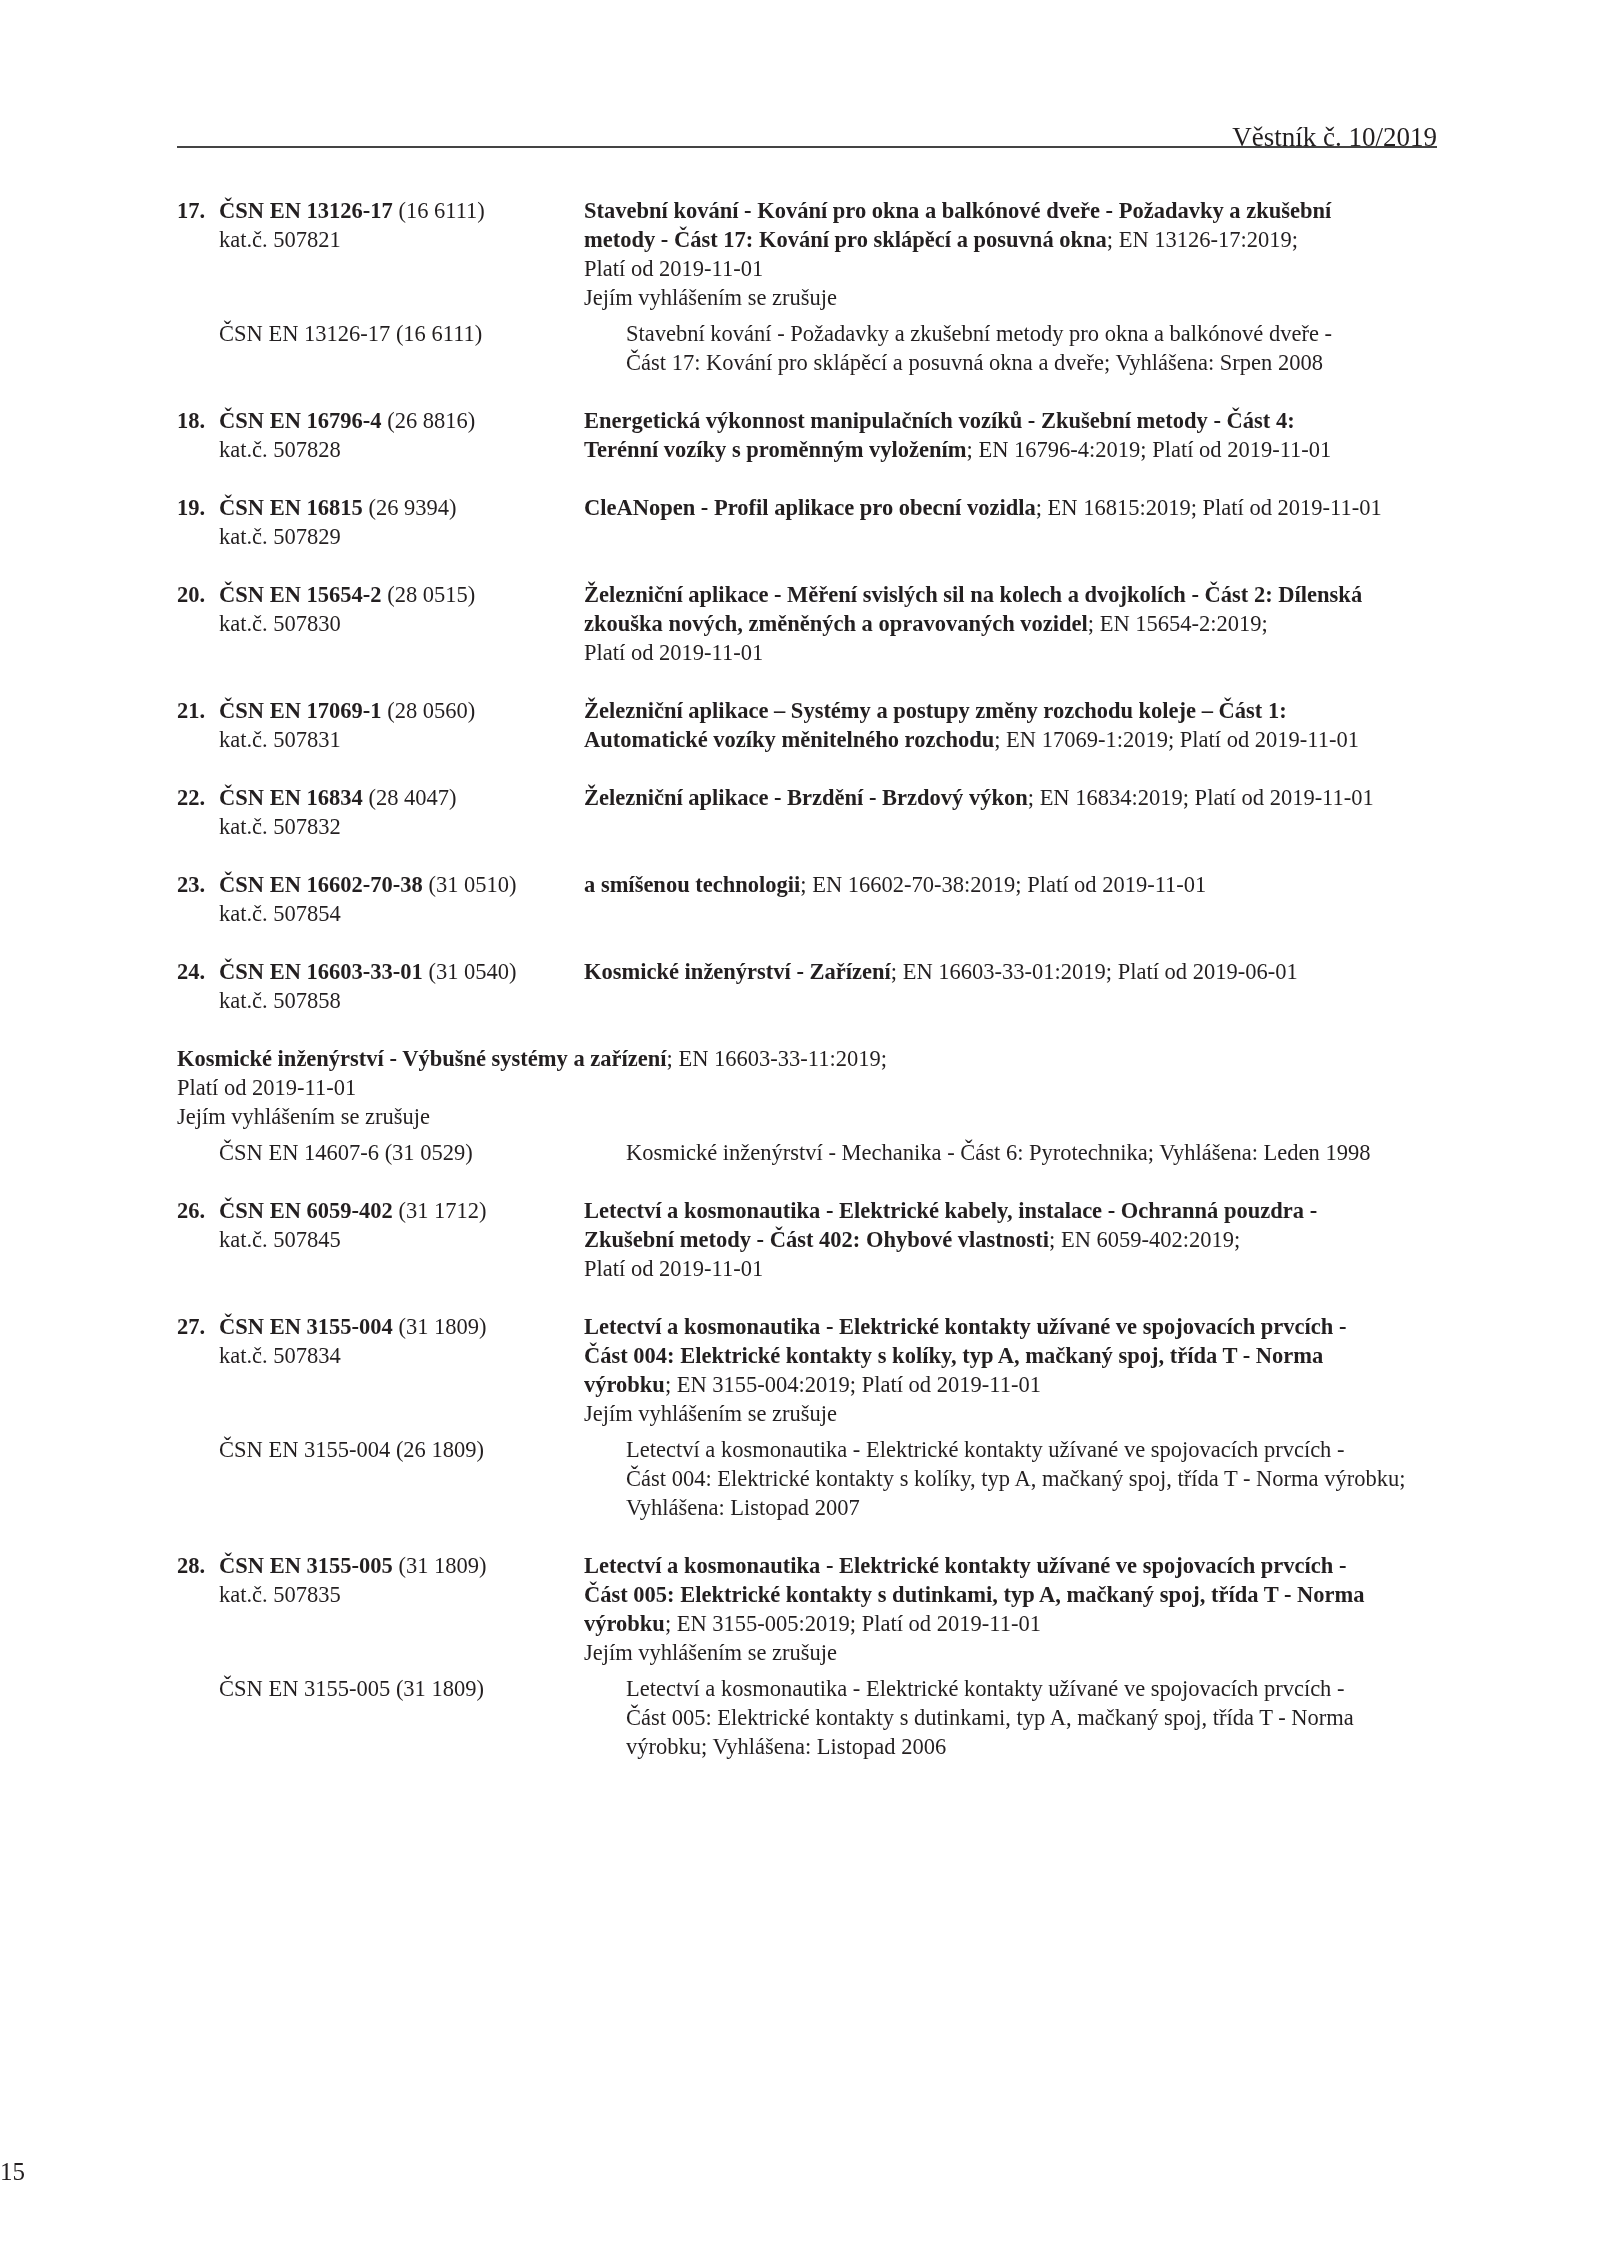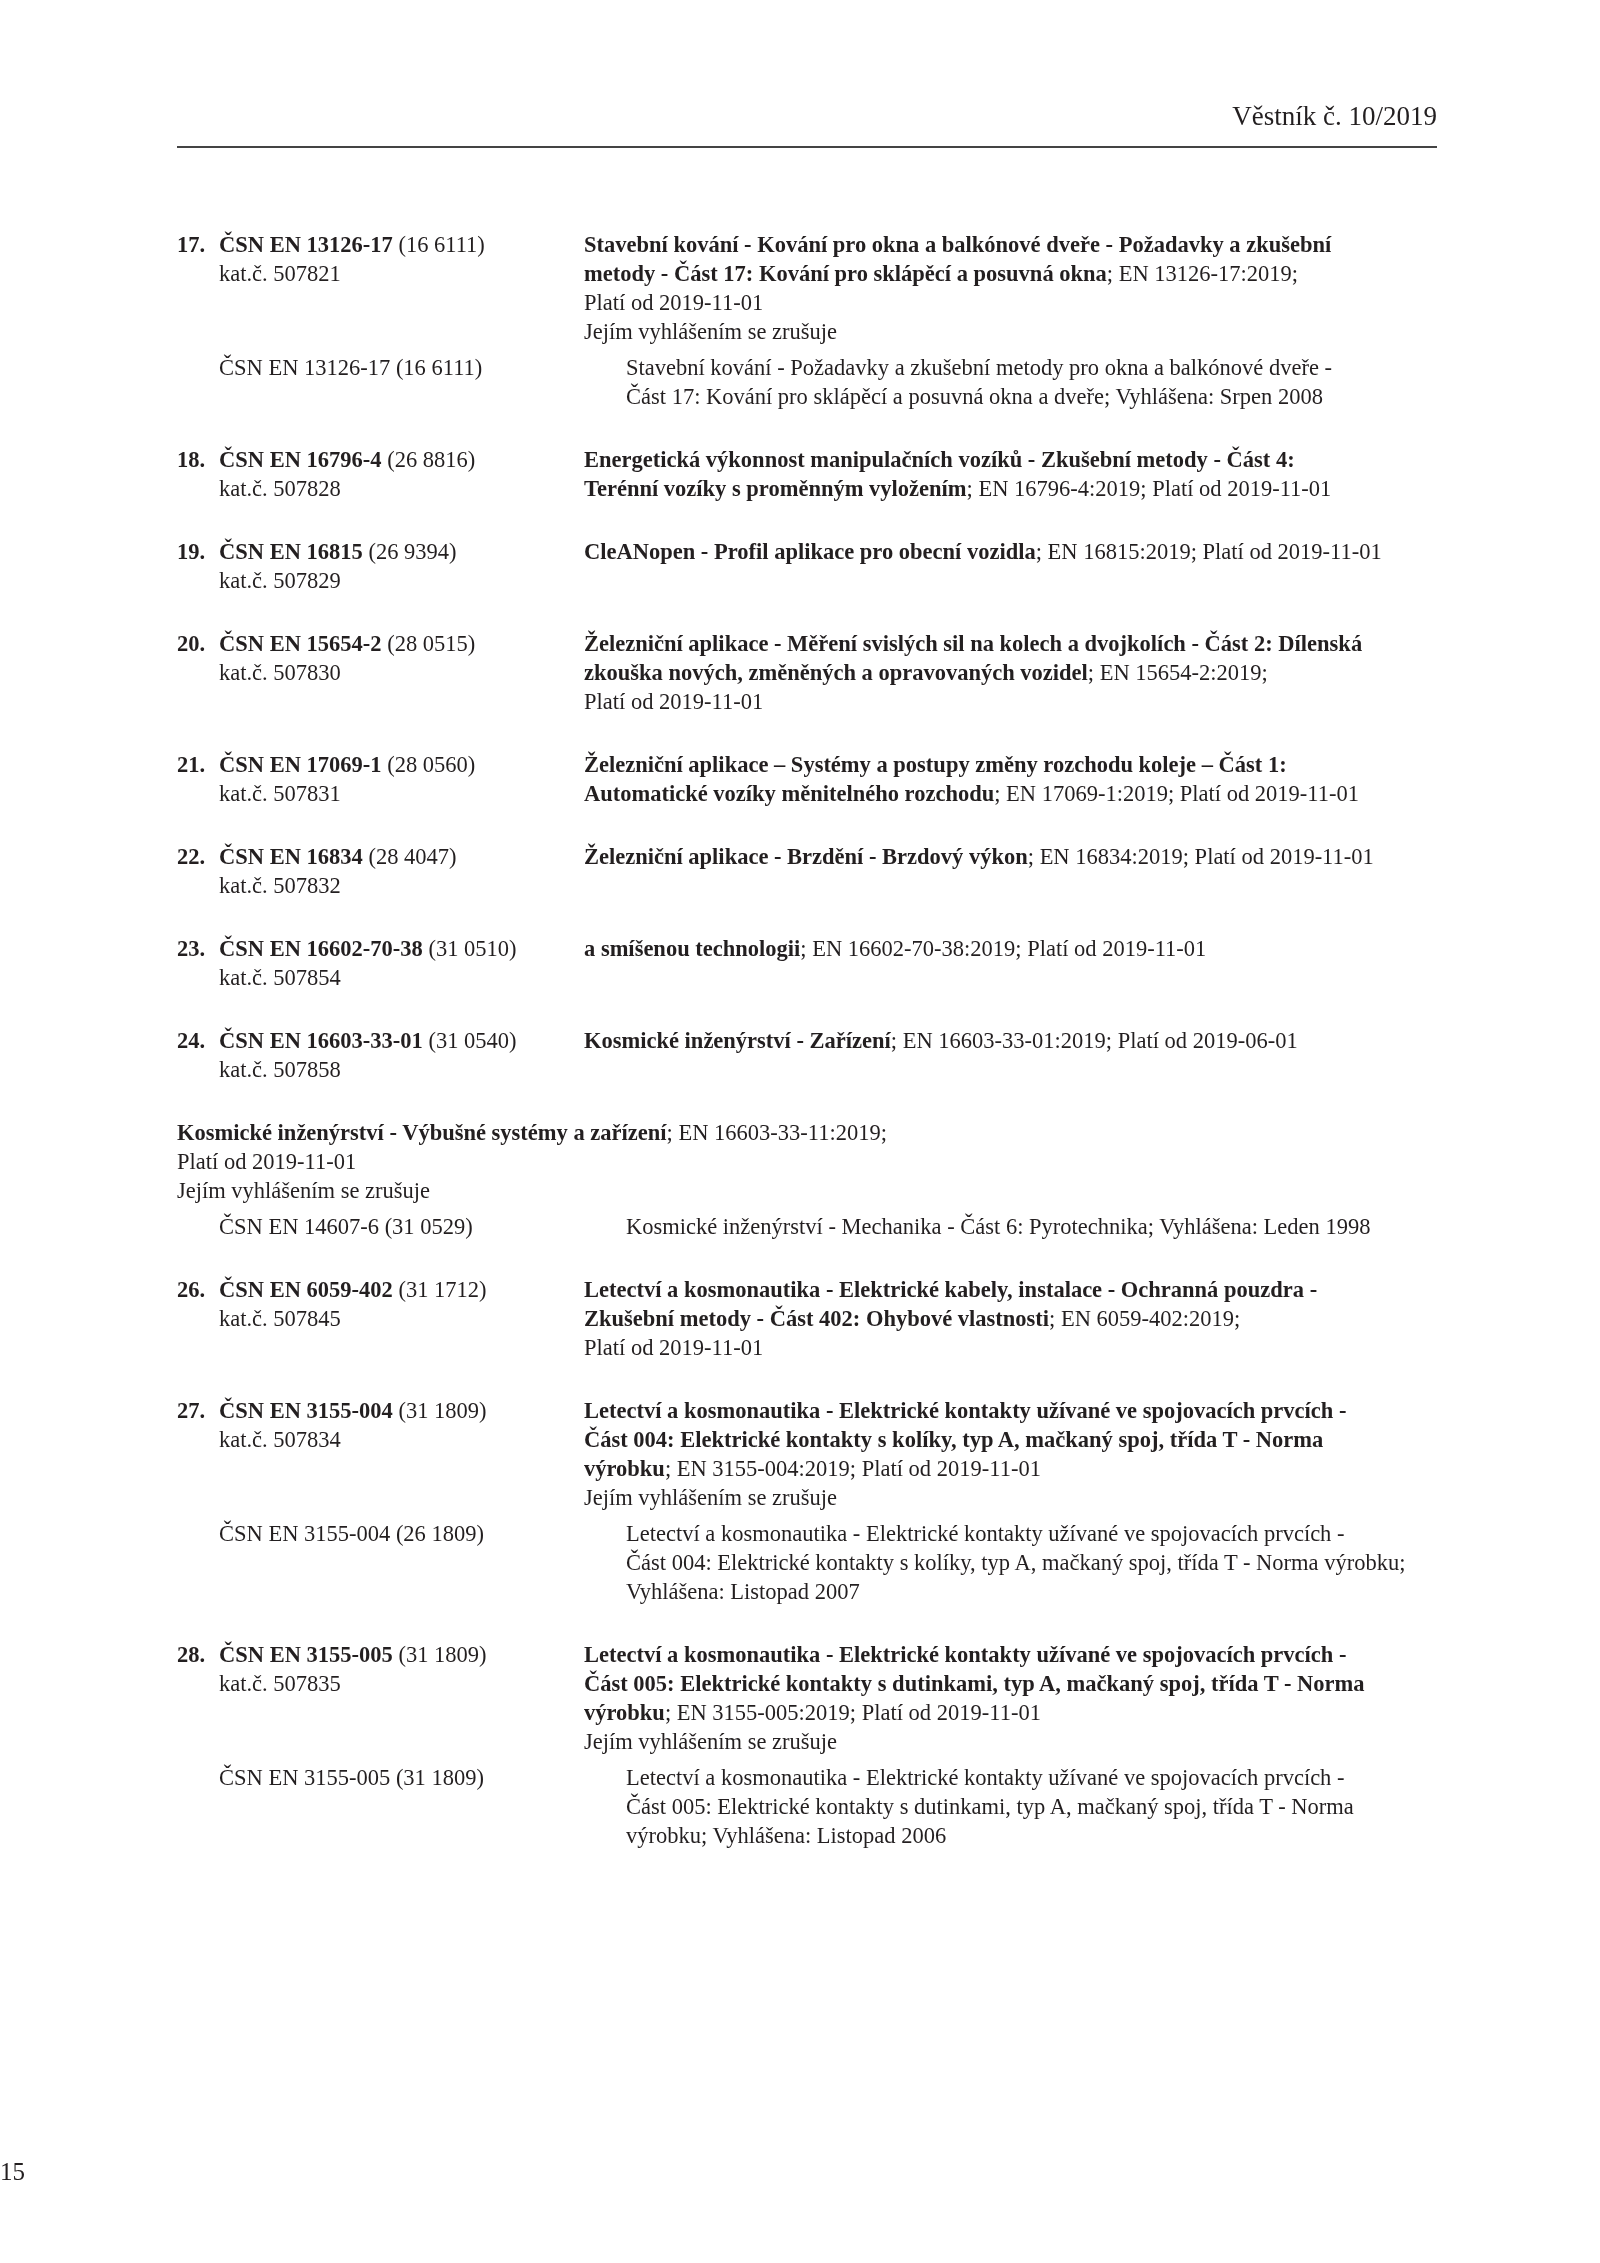--- a/index.html
+++ b/index.html
@@ -4,30 +4,30 @@
   <style>
     html, body { margin: 0; padding: 0; background: #ffffff; }
     body {
       width: 1600px; height: 2263px; position: relative; overflow: hidden;
       font-family: "Liberation Serif", "DejaVu Serif", serif;
       color: #231f20;
       font-size: 22.5px;
       line-height: 29px;
     }
     .header {
-      position: absolute; left: 177px; top: 99px; width: 1260px;
+      position: absolute; left: 177px; top: 120px; width: 1260px;
       text-align: right; font-size: 27px; line-height: 34px;
     }
     .header-rule {
       position: absolute; left: 177px; top: 146px; width: 1260px; height: 0;
       border-top: 2px solid #444;
     }
     .entries { position: absolute; left: 177px; top: 196px; width: 1270px; }
     .entry { margin-bottom: 29px; }
-    .row { display: flex; margin-top: 34px; }
+    .row { display: flex; }
     .sub { margin-top: 7px; }
     .left { width: 407px; flex: 0 0 407px; }
     .right { flex: 1; }
     .num { display: inline-block; width: 42px; font-weight: bold; }
     .indent { padding-left: 42px; }
     .b { font-weight: bold; }
     .line { display: block; }
     .page-number {
       position: absolute; left: 0; width: 1600px; top: 2157px;
       font-size: 25px;

